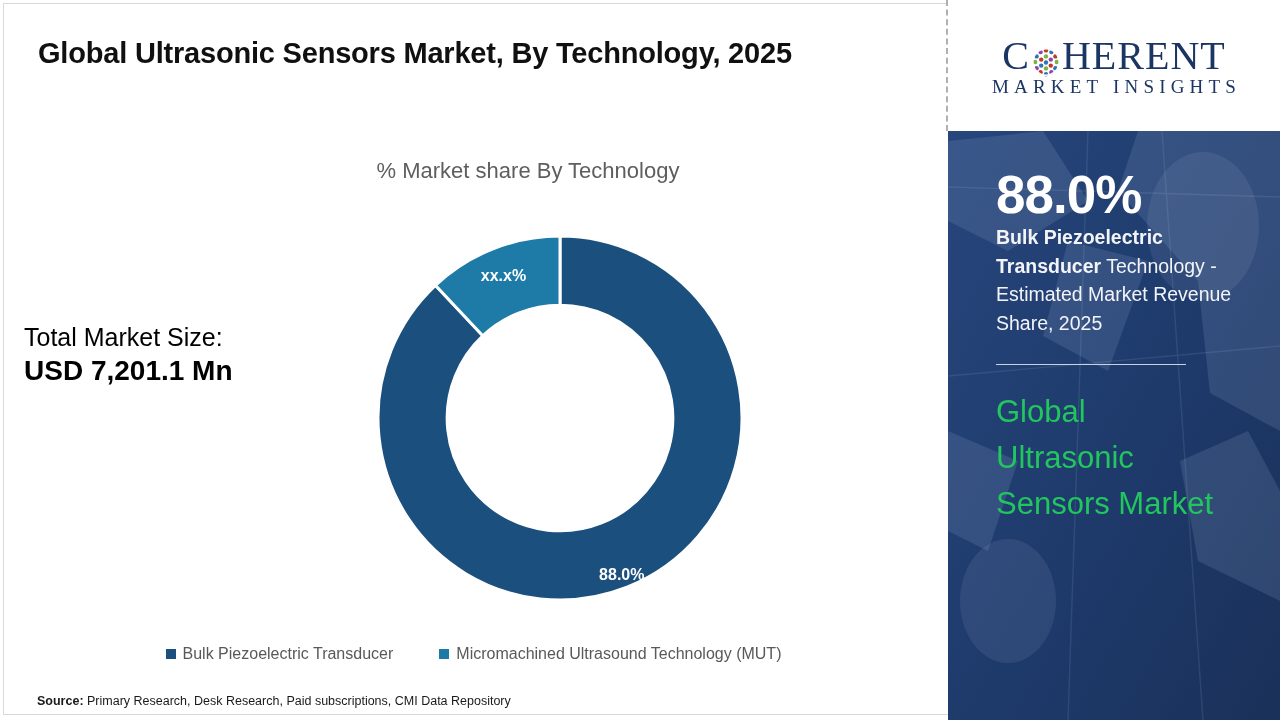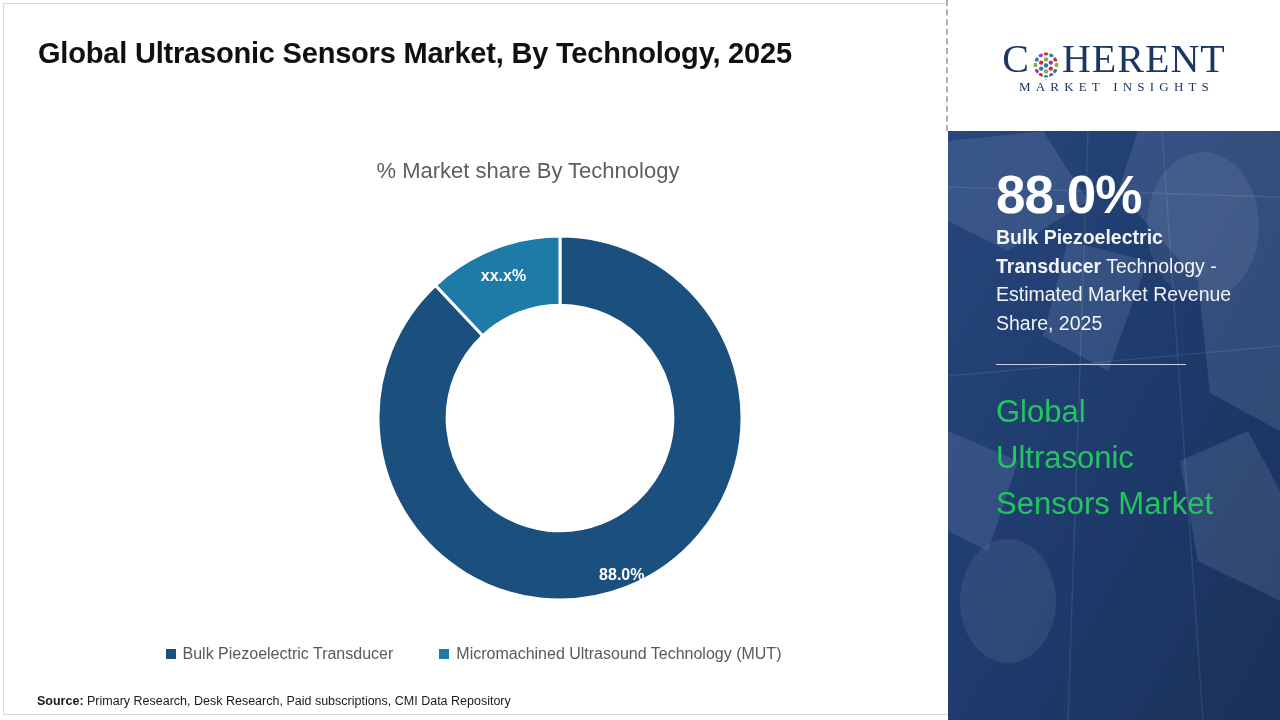--- a/index.html
+++ b/index.html
@@ -166,21 +166,21 @@
   .logo-globe {
     width: 30px;
     height: 30px;
     margin: 0 1px;
     position: relative;
     top: 3px;
   }
   .logo-sub {
     color: #1c3664;
     font-family: "Liberation Serif", serif;
-    font-size: 13px;
+    font-size: 19px;
     letter-spacing: 5.2px;
     padding-left: 5px;
   }
 
   .nav-panel {
     position: absolute;
     left: 948px;
     top: 131px;
     width: 332px;
     height: 589px;
@@ -232,20 +232,24 @@
 <body>
 
 <div id="infographic">
 
   <div class="white-panel"></div>
 
   <div class="title">Global Ultrasonic Sensors Market, By Technology, 2025</div>
 
   <div class="chart-subtitle">% Market share By Technology</div>
 
+  <div class="total-market">
+    <span class="tm-label">Total Market Size:</span>
+    <span class="tm-value">USD 7,201.1 Mn</span>
+  </div>
 
   <div class="donut-wrap">
     <svg width="380" height="380" viewBox="0 0 380 380">
 
       <path id="slice-major" fill="#1b4f7e" stroke="#ffffff" stroke-width="3" d="M 190 8 A 182 182 0 1 1 65.41242672097862 57.327709809303144 L 112.75570456700673 107.74318008176795 A 112.84 112.84 0 1 0 190 77.16 Z"></path>
 
       <path id="slice-minor" fill="#1e7aa6" stroke="#ffffff" stroke-width="3" d="M 65.41242672097862 57.327709809303144 A 182 182 0 0 1 189.99999999999997 8 L 189.99999999999997 77.16 A 112.84 112.84 0 0 0 112.75570456700673 107.74318008176795 Z"></path>
 
       <text id="label-major" class="slice-label" x="251.8" y="352.2" text-anchor="middle">88.0%</text>
       <text id="label-minor" class="slice-label" x="133.5" y="53.4" text-anchor="middle">xx.x%</text>

